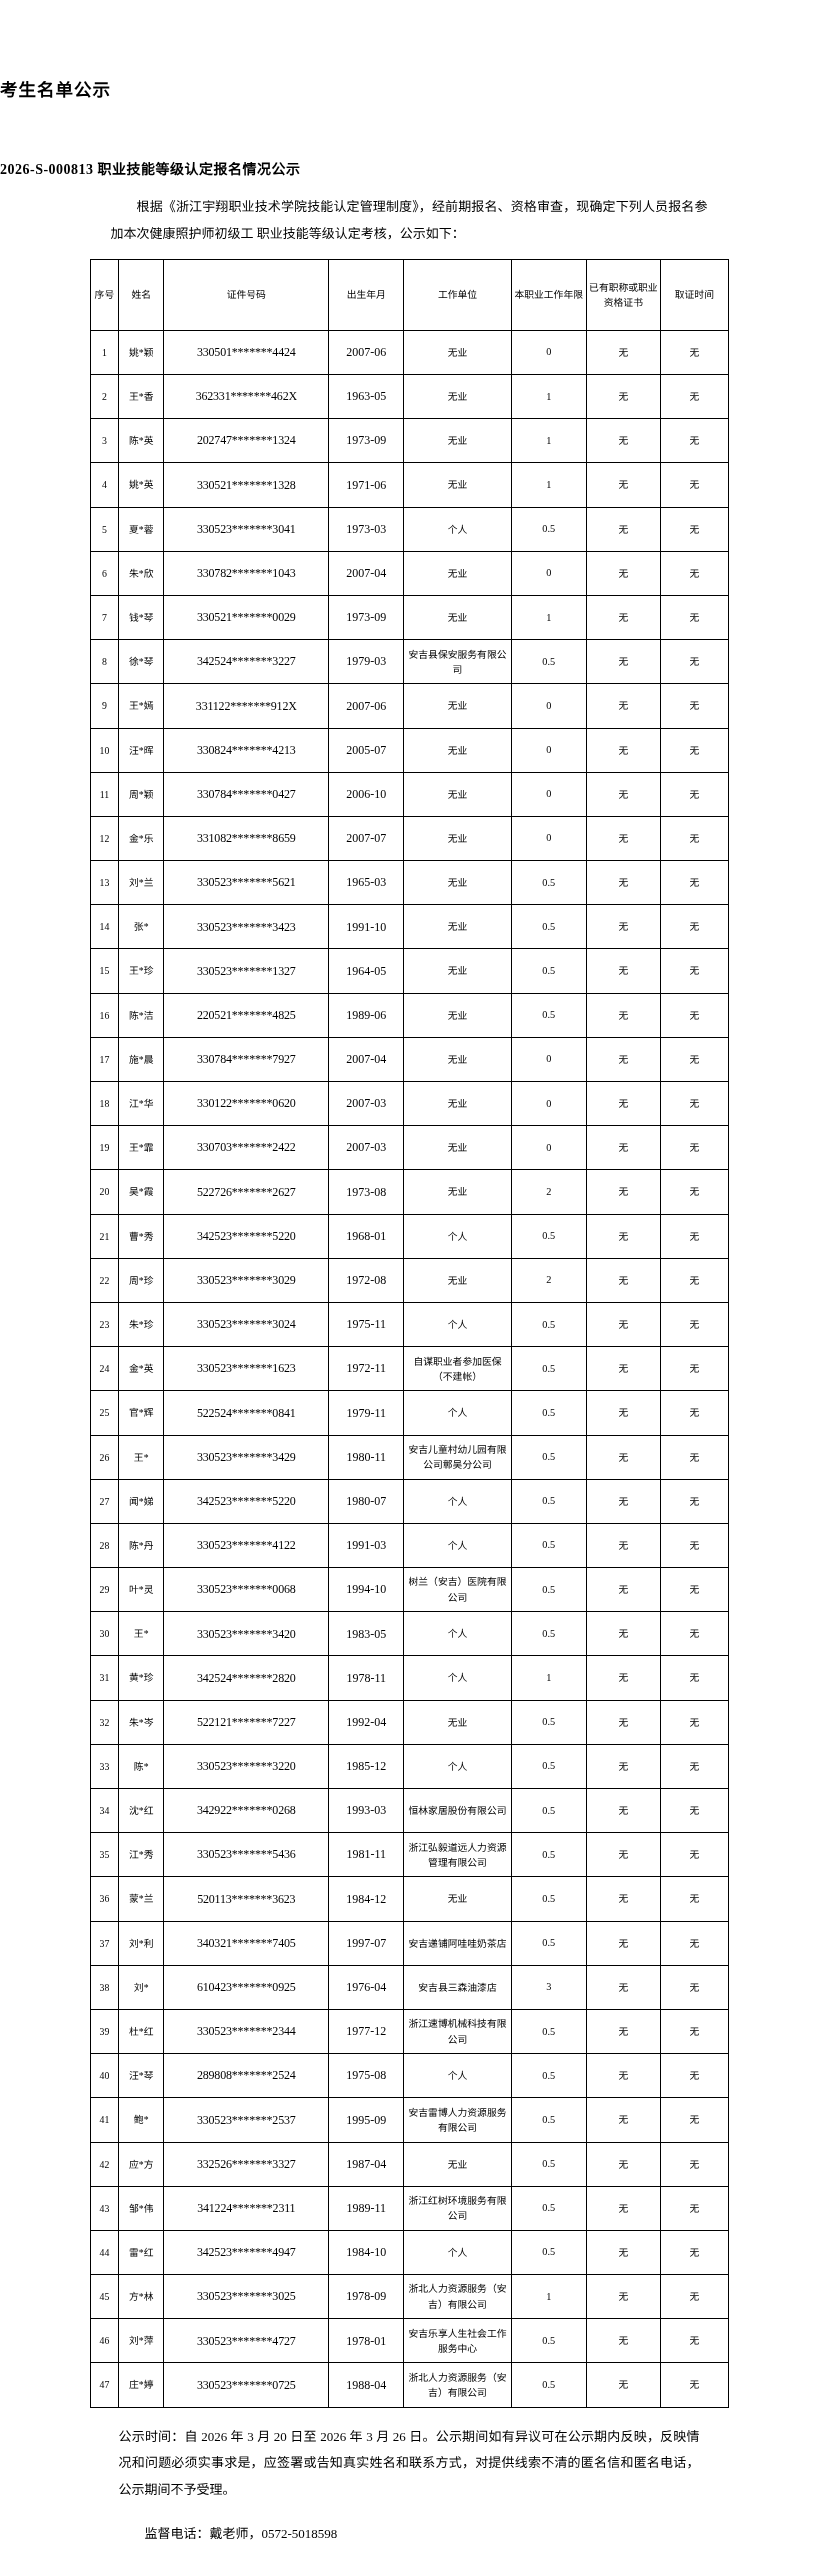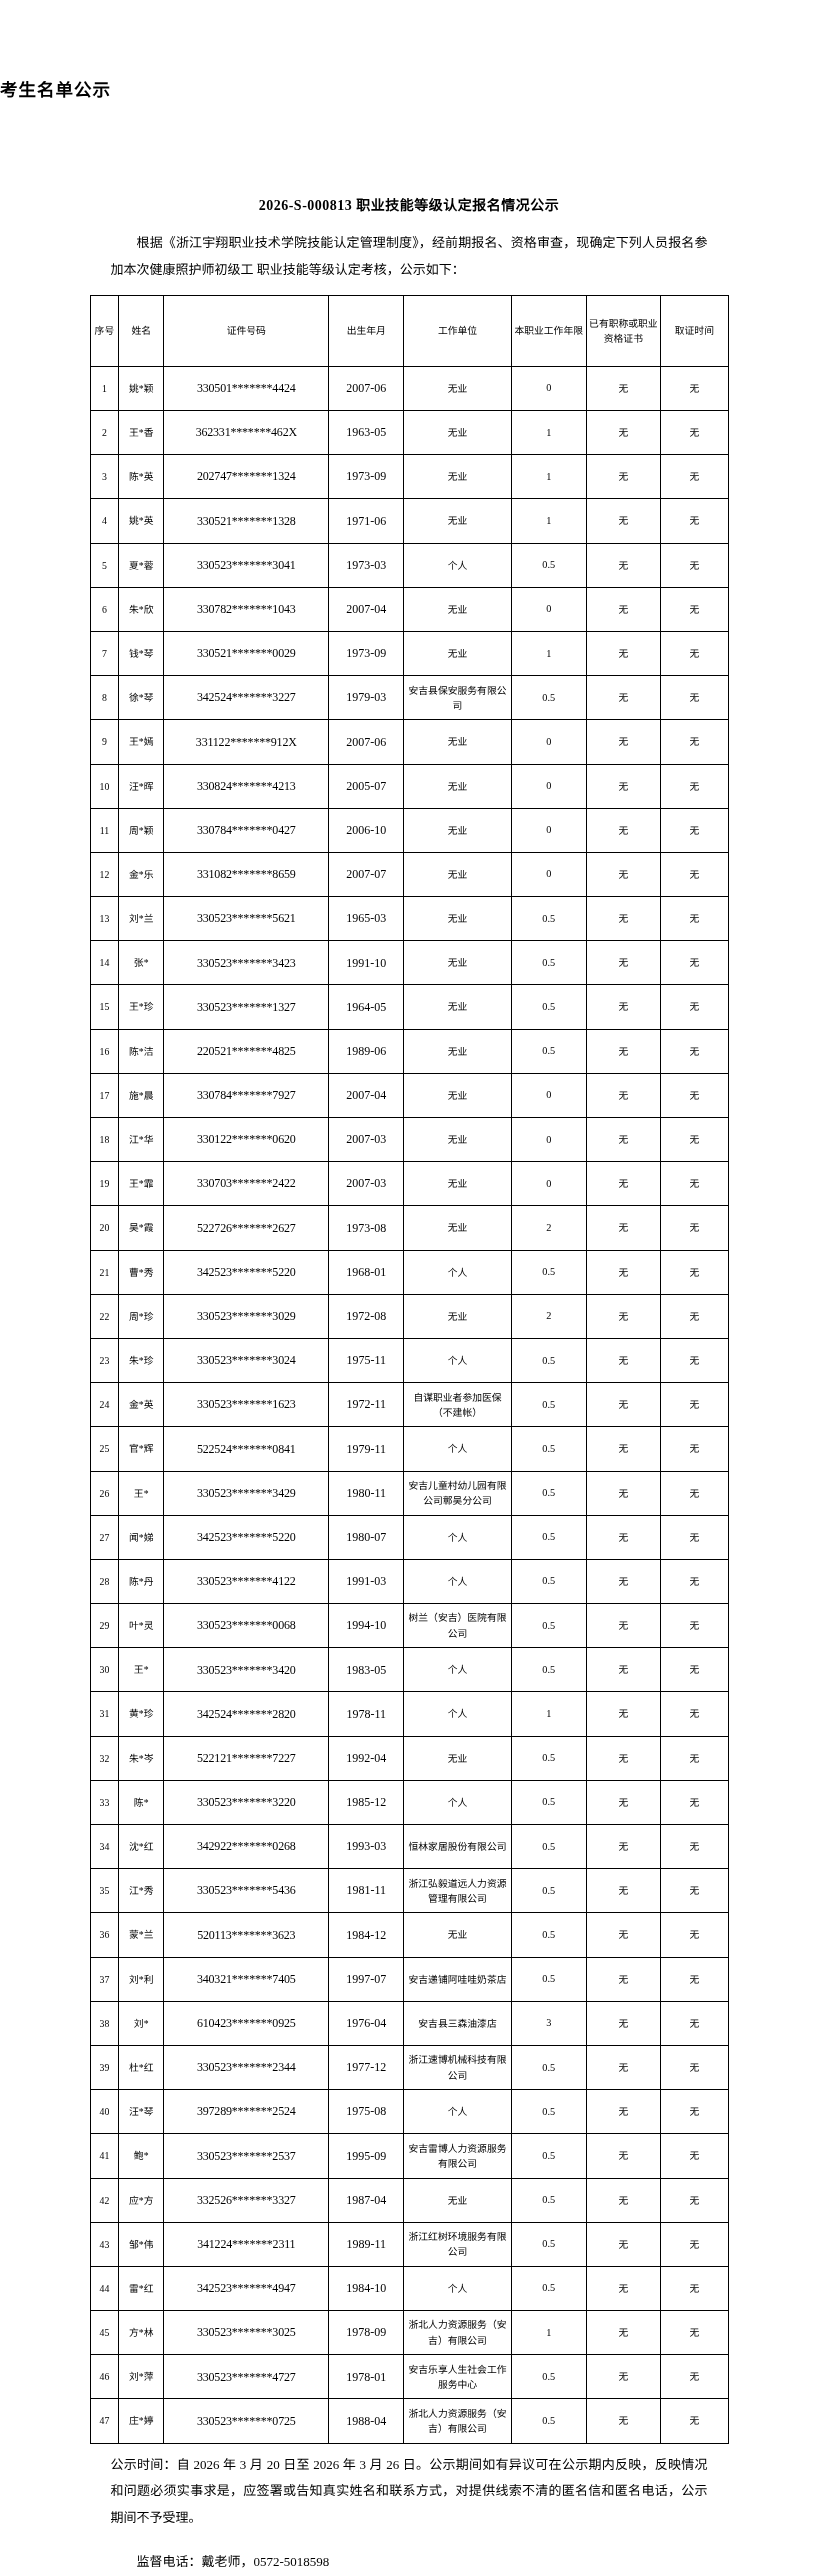--- a/index.html
+++ b/index.html
@@ -26,25 +26,25 @@
     text-align: left;
     font-size: 17.5px;
     font-weight: bold;
     letter-spacing: 1px;
     padding-top: 67px;
     padding-bottom: 0;
     line-height: 1.3;
     font-family: "Liberation Serif", "DejaVu Serif", serif;
   }
   .sub-title {
-    text-align: center;
+    text-align: left;
     font-size: 14px;
     font-weight: bold;
     letter-spacing: 0.5px;
-    margin-top: 96px;
+    margin-top: 60px;
     line-height: 1.3;
     font-family: "Liberation Serif", "DejaVu Serif", serif;
   }
   .intro {
     margin: 14.4px auto 0 auto;
     width: 613px;
     font-size: 13px;
     line-height: 2.05;
     text-align: justify;
     text-justify: inter-ideograph;
@@ -97,21 +97,21 @@
 
   .footer-block {
     margin: 0 auto;
     width: 613px;
     font-size: 13px;
     line-height: 2.05;
     text-align: justify;
     text-justify: inter-ideograph;
     font-family: "Liberation Serif", "DejaVu Serif", serif;
   }
-  .footer-block p { margin: 8px; }
+  .footer-block p { margin: 16px; }
   .notice-para { text-indent: 0; }
   .phone-line { margin-top: 17.5px !important; text-indent: 2em; }
   .sign-line {
     text-align: right;
     margin-top: 24px !important;
     padding-right: 37px;
   }
 </style>
 </head>
 <body>
@@ -536,21 +536,21 @@
           <td class="id-cell">330523*******2344</td>
           <td class="birth-cell">1977-12</td>
           <td>浙江速博机械科技有限公司</td>
           <td class="years-cell">0.5</td>
           <td>无</td>
           <td>无</td>
         </tr>
         <tr>
           <td class="seq-cell">40</td>
           <td>汪*琴</td>
-          <td class="id-cell">397289*******2524</td>
+          <td class="id-cell">289808*******2524</td>
           <td class="birth-cell">1975-08</td>
           <td>个人</td>
           <td class="years-cell">0.5</td>
           <td>无</td>
           <td>无</td>
         </tr>
         <tr>
           <td class="seq-cell">41</td>
           <td>鲍*</td>
           <td class="id-cell">330523*******2537</td>

